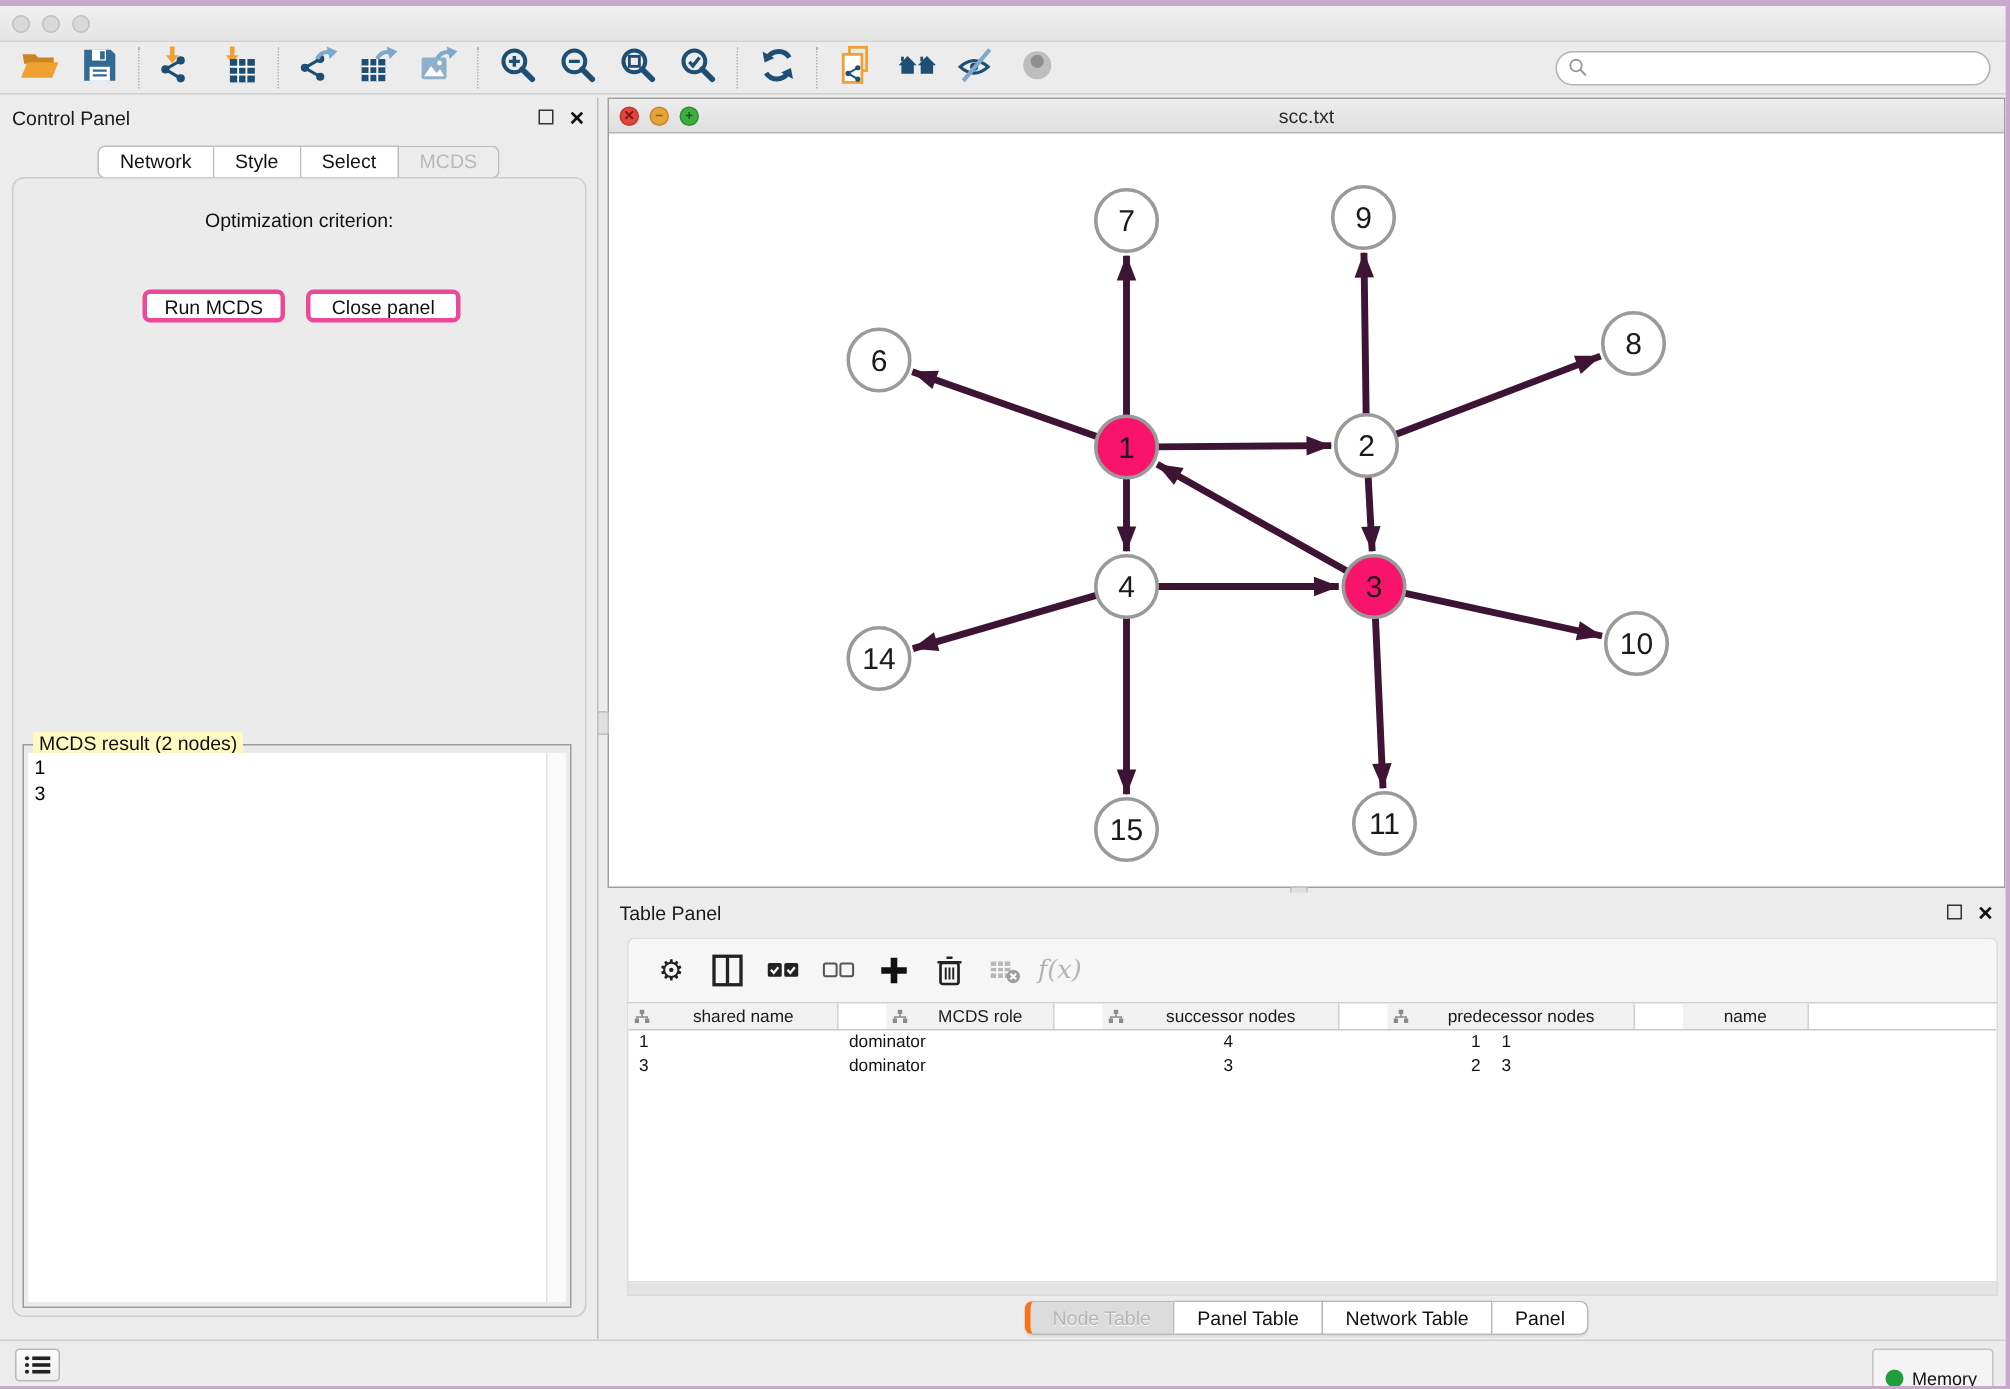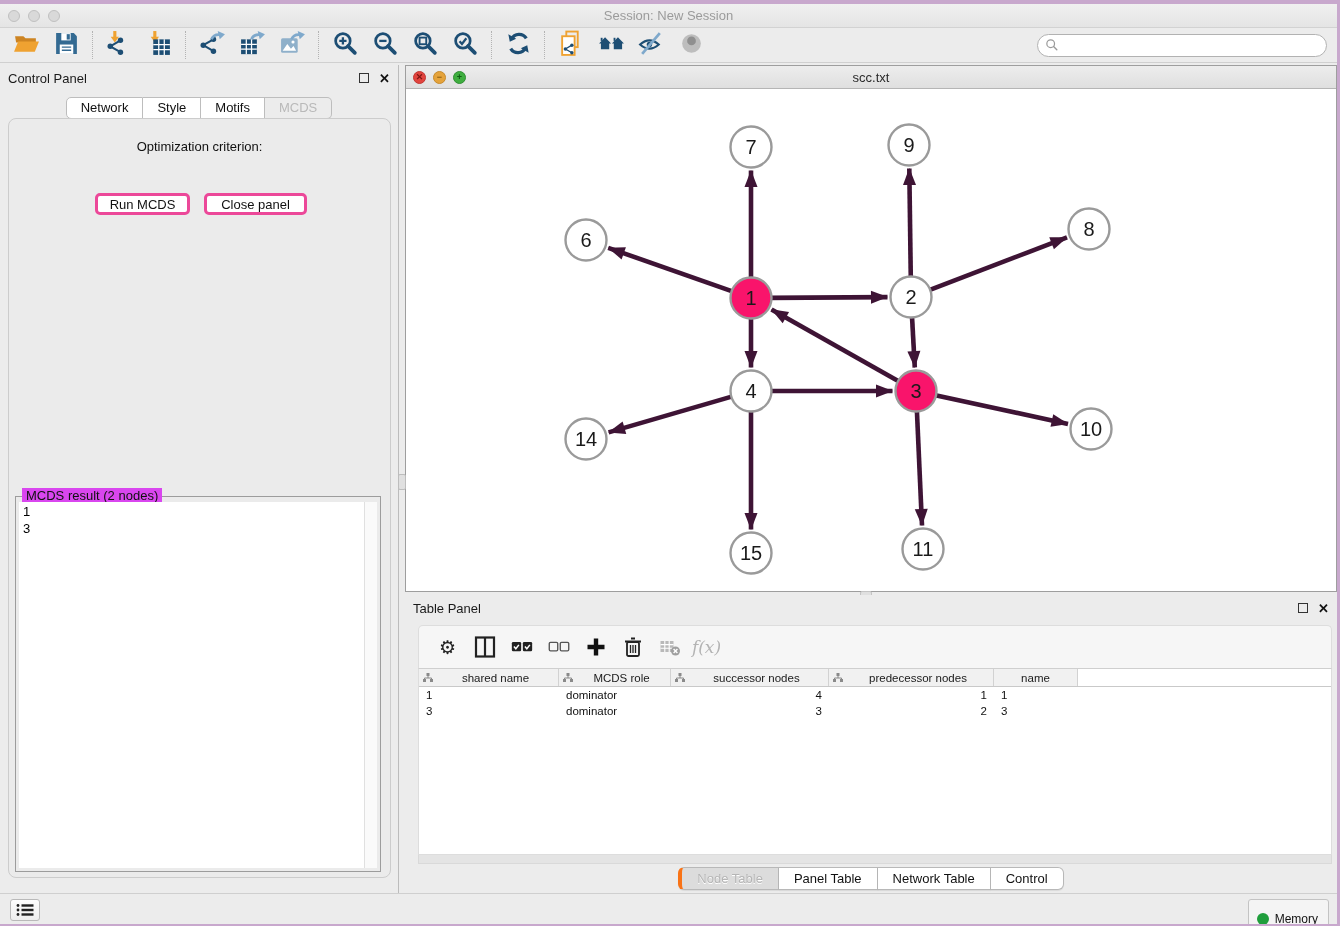--- a/index.html
+++ b/index.html
@@ -40,21 +40,21 @@
   #criterion-select { position:absolute; left:37px; top:41px; width:308px; height:22px; background:#fff; border:1px solid #ababab; border-radius:5px; display:flex; align-items:center; padding:0 6px; font-size:13px; }
   #criterion-select .val { flex:1; }
   .spin-arrows { display:flex; flex-direction:column; align-items:center; gap:2px; }
   .spin-arrows i { width:0; height:0; border-left:4px solid transparent; border-right:4px solid transparent; display:block; }
   .spin-arrows i.up { border-bottom:5px solid #555; }
   .spin-arrows i.dn { border-top:5px solid #555; }
   .cp-btn { position:absolute; top:74px; height:22px; background:#fff; border:3px solid #ec4899; border-radius:5px; font-size:13px; font-family:"Liberation Sans",sans-serif; color:#111; }
   #run-btn { left:86px; width:95px; }
   #closepanel-btn { left:195px; width:103px; }
   #result-group { position:absolute; left:6px; right:9px; top:377px; bottom:5px; border:1px solid #9c9c9c; }
-  #result-legend { position:absolute; left:6px; top:-9px; background:#d946ef; padding:0 4px; font-size:13px; color:#111; }
+  #result-legend { position:absolute; left:6px; top:-9px; background:#fef9c3; padding:0 4px; font-size:13px; color:#111; }
   #result-text { position:absolute; left:3px; top:5px; right:16px; bottom:3px; background:#fff; font-size:13px; line-height:17px; padding:1px 4px; overflow:hidden; }
   #result-scroll { position:absolute; right:3px; top:5px; width:13px; bottom:3px; background:#fafafa; border-left:1px solid #e0e0e0; }
   #result-text-bg { position:absolute; left:3px; top:5px; right:3px; bottom:3px; background:#fff; }
 
   
   #net-window { position:absolute; left:405px; top:61px; width:932px; height:527px; background:#fff; border:1px solid #9e9e9e; }
   #net-titlebar { position:absolute; left:0; top:0; width:100%; height:23px; background:linear-gradient(#ededed,#dfdfdf); border-bottom:1px solid #b5b5b5; display:flex; align-items:center; }
   .nt-light { width:13px; height:13px; border-radius:50%; margin-left:7px; font-size:9px; font-weight:bold; display:flex; align-items:center; justify-content:center; }
   .nt-red { background:#e2443e; color:#7c1511; border:1px solid #c03732; }
   .nt-yellow { background:#e5a33b; color:#8a5d10; border:1px solid #c68a2c; }
@@ -67,21 +67,21 @@
   .hgrip { position:absolute; left:860px; top:587px; width:12px; height:6px; background:#e0e0e0; border:1px solid #c4c4c4; border-radius:2px; }
 
   
   #table-panel { position:absolute; left:405px; top:591px; width:932px; height:298px; background:#ececec; }
   #tbl-toolbar { position:absolute; left:13px; top:30px; width:914px; height:43px; background:#f6f6f6; border:1px solid #dddddd; border-bottom:none; border-radius:5px 5px 0 0; display:flex; align-items:center; padding-left:10px; }
   .tt-btn { width:37px; height:34px; display:flex; align-items:center; justify-content:center; background:transparent; border:none; }
   .tt-glyph { font-size:19px; color:#222; font-family:"DejaVu Sans", sans-serif; }
   .tt-btn svg { width:22px; height:22px; }
   #fx-btn { font-family:"DejaVu Serif", serif; font-style:italic; font-size:17px; color:#b3b3b3; }
   #tbl-area { position:absolute; left:13px; top:73px; width:914px; height:187px; background:#fff; border:1px solid #dddddd; border-top:1px solid #cfcfcf; }
-  #tbl-head { display:flex; height:18px; border-bottom:1px solid #c9c9c9; }
+  #tbl-head { display:flex; height:18px; border-bottom:1px solid #c9c9c9;gap:32px; }
   .th-cell { background:#f1f1f1; border-right:1px solid #d2d2d2; display:flex; align-items:center; font-size:11.5px; color:#1a1a1a; position:relative; }
   .th-cell .th-ico { margin-left:4px; display:flex; }
   .th-cell .th-lab { flex:1; text-align:center; padding:0 4px; }
   .tbl-row { display:flex; height:16px; align-items:center; }
   .td-cell { font-size:11.5px; color:#111; padding:0 7px; white-space:nowrap; overflow:hidden; }
   #tbl-strip { position:absolute; left:13px; top:260px; width:914px; height:9px; background:#e4e4e4; border:1px solid #d9d9d9; border-top:none; }
   #tbl-tabs { position:absolute; left:0; top:272px; width:100%; display:flex; justify-content:center; }
   .bt-tab { height:23px; line-height:21px; padding:0 15px; font-size:13px; background:#fff; border:1px solid #b8b8b8; border-left:none; color:#111; box-shadow:0 1px 1px rgba(0,0,0,0.08); }
   .bt-tab:first-child { border-left:4px solid #f97316; border-radius:6px 0 0 6px;text-align:center; }
   .bt-tab:last-child { border-radius:0 6px 6px 0; }
@@ -95,21 +95,20 @@
 </style>
 </head>
 <body>
 
 <div id="app">
 
   <div id="titlebar">
     <span class="traffic inactive"></span>
     <span class="traffic inactive"></span>
     <span class="traffic inactive"></span>
-    <span class="title">Session: New Session</span>
   </div>
 
   <div id="toolbar">
     <div id="main-toolbar-groups" class="tb-group">
         <button class="tb-btn">
           <span><svg class="i" viewBox="0 0 26 26" width="27" height="27">
               <path d="M2 6h8l2 2h10v4H3z" fill="#cd8422"></path>
               <path d="M1 21l4-10h20l-4 10z" fill="#efa231"></path>
             </svg></span>
         </button>
@@ -268,21 +267,21 @@
   <div id="control-panel">
     <div class="panel-head">
       <span class="panel-title">Control Panel</span>
       <span class="spacer"></span>
       <span class="float-ico"></span>
       <span class="close-ico">✕</span>
     </div>
     <div id="cp-tabs">
         <div class="seg-tab">Network</div>
         <div class="seg-tab">Style</div>
-        <div class="seg-tab">Motifs</div>
+        <div class="seg-tab">Select</div>
         <div class="seg-tab active">MCDS</div>
       </div>
     <div id="cp-content">
       <div id="opt-label">Optimization criterion:</div>
       <button class="cp-btn" id="run-btn">Run MCDS</button>
       <button class="cp-btn" id="closepanel-btn">Close panel</button>
       <div id="result-group">
         <span id="result-legend">MCDS result (2 nodes)</span>
         <div id="result-text-bg"></div>
         <div id="result-text">
@@ -506,21 +505,21 @@
             <div class="td-cell" style="width: 165px; text-align: right;">2</div>
             <div class="td-cell" style="width: 84px; text-align: left;">3</div>
           </div>
         </div>
     </div>
     <div id="tbl-strip"></div>
     <div id="tbl-tabs">
         <div class="bt-tab active">Node Table</div>
         <div class="bt-tab">Panel Table</div>
         <div class="bt-tab">Network Table</div>
-        <div class="bt-tab">Control</div>
+        <div class="bt-tab">Panel</div>
       </div>
   </div>
 
   <div id="statusbar">
     <div id="list-btn">
       <svg width="18" height="14" viewBox="0 0 18 14">
         <circle cx="2" cy="2.5" r="1.4" fill="#222"></circle>
           <rect x="5.5" y="1.3" width="12" height="2.4" fill="#222"></rect>
         <circle cx="2" cy="7" r="1.4" fill="#222"></circle>
           <rect x="5.5" y="5.8" width="12" height="2.4" fill="#222"></rect>

